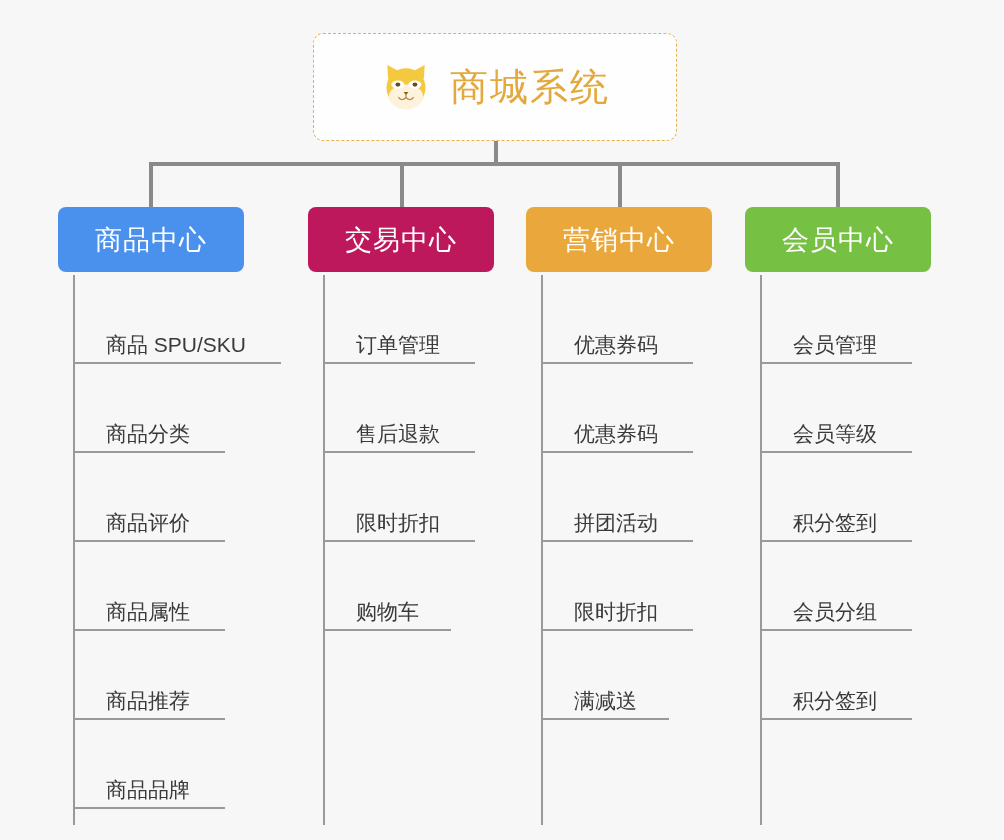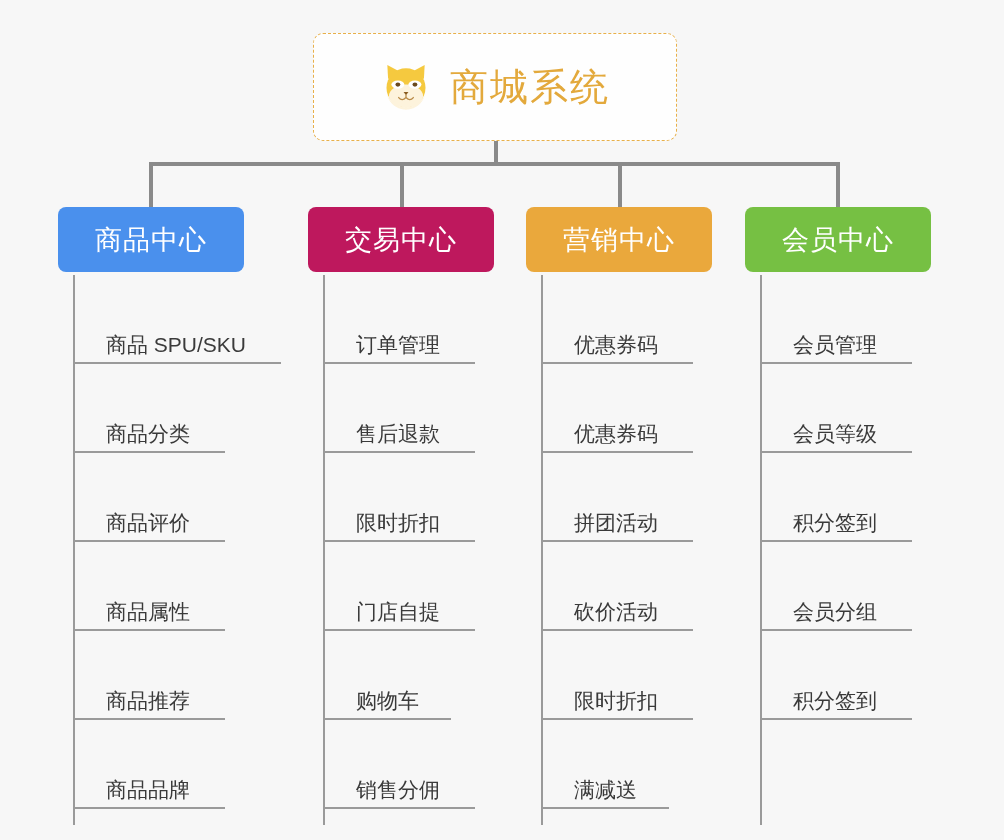--- a/index.html
+++ b/index.html
@@ -196,55 +196,43 @@
         </div>
         <div class="leaf">
           <span class="leaf-label">售后退款</span>
           <div class="leaf-underline" style="width: 152px;"></div>
         </div>
         <div class="leaf">
           <span class="leaf-label">限时折扣</span>
           <div class="leaf-underline" style="width: 152px;"></div>
         </div>
         <div class="leaf">
-          <span class="leaf-label">门店自提</span>
-          <div class="leaf-underline" style="width: 152px;"></div>
-        </div>
-        <div class="leaf">
           <span class="leaf-label">购物车</span>
           <div class="leaf-underline" style="width: 128px;"></div>
         </div>
-        <div class="leaf">
-          <span class="leaf-label">销售分佣</span>
-          <div class="leaf-underline" style="width: 152px;"></div>
-        </div>
       </div>
   </div>
 
   <div class="column" style="left:526px;">
     <div class="cat-box" style="background: rgb(234, 168, 60);">营销中心</div>
     <div class="trunk" style="height:550px;"></div>
     <div class="leaves">
         <div class="leaf">
           <span class="leaf-label">优惠券码</span>
           <div class="leaf-underline" style="width: 152px;"></div>
         </div>
         <div class="leaf">
           <span class="leaf-label">优惠券码</span>
           <div class="leaf-underline" style="width: 152px;"></div>
         </div>
         <div class="leaf">
           <span class="leaf-label">拼团活动</span>
           <div class="leaf-underline" style="width: 152px;"></div>
         </div>
         <div class="leaf">
-          <span class="leaf-label">砍价活动</span>
-          <div class="leaf-underline" style="width: 152px;"></div>
-        </div>
-        <div class="leaf">
           <span class="leaf-label">限时折扣</span>
           <div class="leaf-underline" style="width: 152px;"></div>
         </div>
         <div class="leaf">
           <span class="leaf-label">满减送</span>
           <div class="leaf-underline" style="width: 128px;"></div>
         </div>
       </div>
   </div>
 

